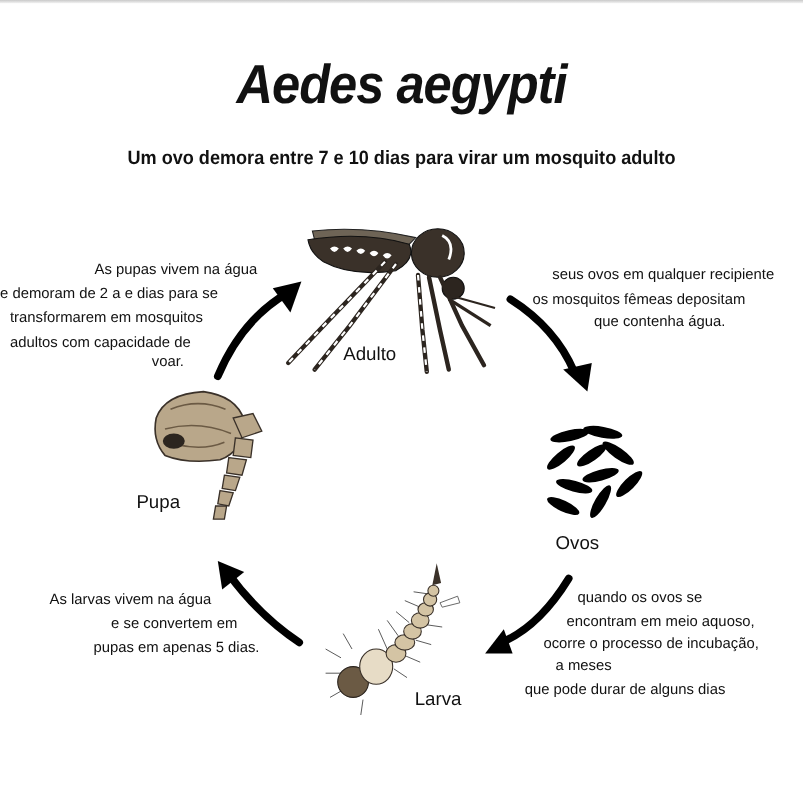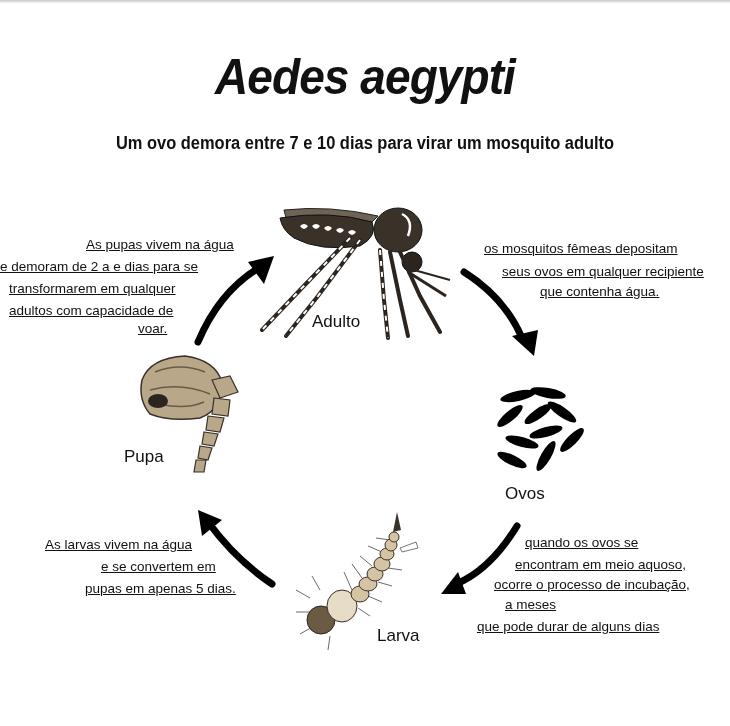--- a/index.html
+++ b/index.html
@@ -6,21 +6,21 @@
   body { width: 730px; height: 726px; position: relative; overflow: hidden;
          font-family: "Liberation Sans", "DejaVu Sans", sans-serif; color: #111; }
   .topline { position: absolute; left: 0; top: 0; width: 730px; height: 3px;
              background: linear-gradient(#c9c9c9, #f4f4f4); }
   .title { position: absolute; left: 0; width: 730px; top: 48px; text-align: center;
            font-size: 50px; font-weight: bold; font-style: italic; letter-spacing: -1px;
            transform: scaleX(0.92); transform-origin: center; }
   .subtitle { position: absolute; left: 0; width: 730px; top: 133px; text-align: center;
               font-size: 17.5px; font-weight: bold; transform: scaleX(0.94); }
   .note { position: absolute; font-size: 13.5px; line-height: 22px; white-space: nowrap; }
-  .note span { display: block; text-decoration: underline; }
+  .note span { display: block; }
   .stage-label { position: absolute; font-size: 17px; font-weight: normal; }
   svg.art { position: absolute; left: 0; top: 0; }
 </style>
 </head>
 <body>
 
 <div class="topline"></div>
 
 <div class="title">Aedes aegypti</div>
 <div class="subtitle">Um ovo demora entre 7 e 10 dias para virar um mosquito adulto</div>
@@ -133,28 +133,28 @@
 </svg>
 
 <div class="stage-label" style="left:312px; top:312px;">Adulto</div>
 <div class="stage-label" style="left:505px; top:484px;">Ovos</div>
 <div class="stage-label" style="left:377px; top:626px;">Larva</div>
 <div class="stage-label" style="left:124px; top:447px;">Pupa</div>
 
 <div class="note" style="left:0; top:234px; width:260px;">
   <span style="padding-left:86px;">As pupas vivem na água</span>
   <span style="">e demoram de 2 a e dias  para se</span>
-  <span style="padding-left:9px;">transformarem  em qualquer</span>
+  <span style="padding-left:9px;">transformarem  em mosquitos</span>
   <span style="padding-left:9px;">adultos  com capacidade de</span>
   <span style="padding-left:138px; margin-top:-4px;">voar.</span>
 </div>
 
 <div class="note" style="left:480px; top:238px; width:250px;">
+  <span style="padding-left:22px; margin-top:1px;">seus ovos em qualquer recipiente</span>
   <span style="padding-left:4px;">os mosquitos fêmeas depositam</span>
-  <span style="padding-left:22px; margin-top:1px;">seus ovos em qualquer recipiente</span>
   <span style="padding-left:60px; margin-top:-2px;">que contenha água.</span>
 </div>
 
 <div class="note" style="left:475px; top:532px; width:255px;">
   <span style="padding-left:50px;">quando os ovos se</span>
   <span style="padding-left:40px;">encontram em meio aquoso,</span>
   <span style="padding-left:19px; margin-top:-2px;">ocorre o processo de  incubação,</span>
   <span style="padding-left:30px; margin-top:-2px;">a meses</span>
   <span style="padding-left:2px;">que pode durar  de alguns dias</span>
 </div>

